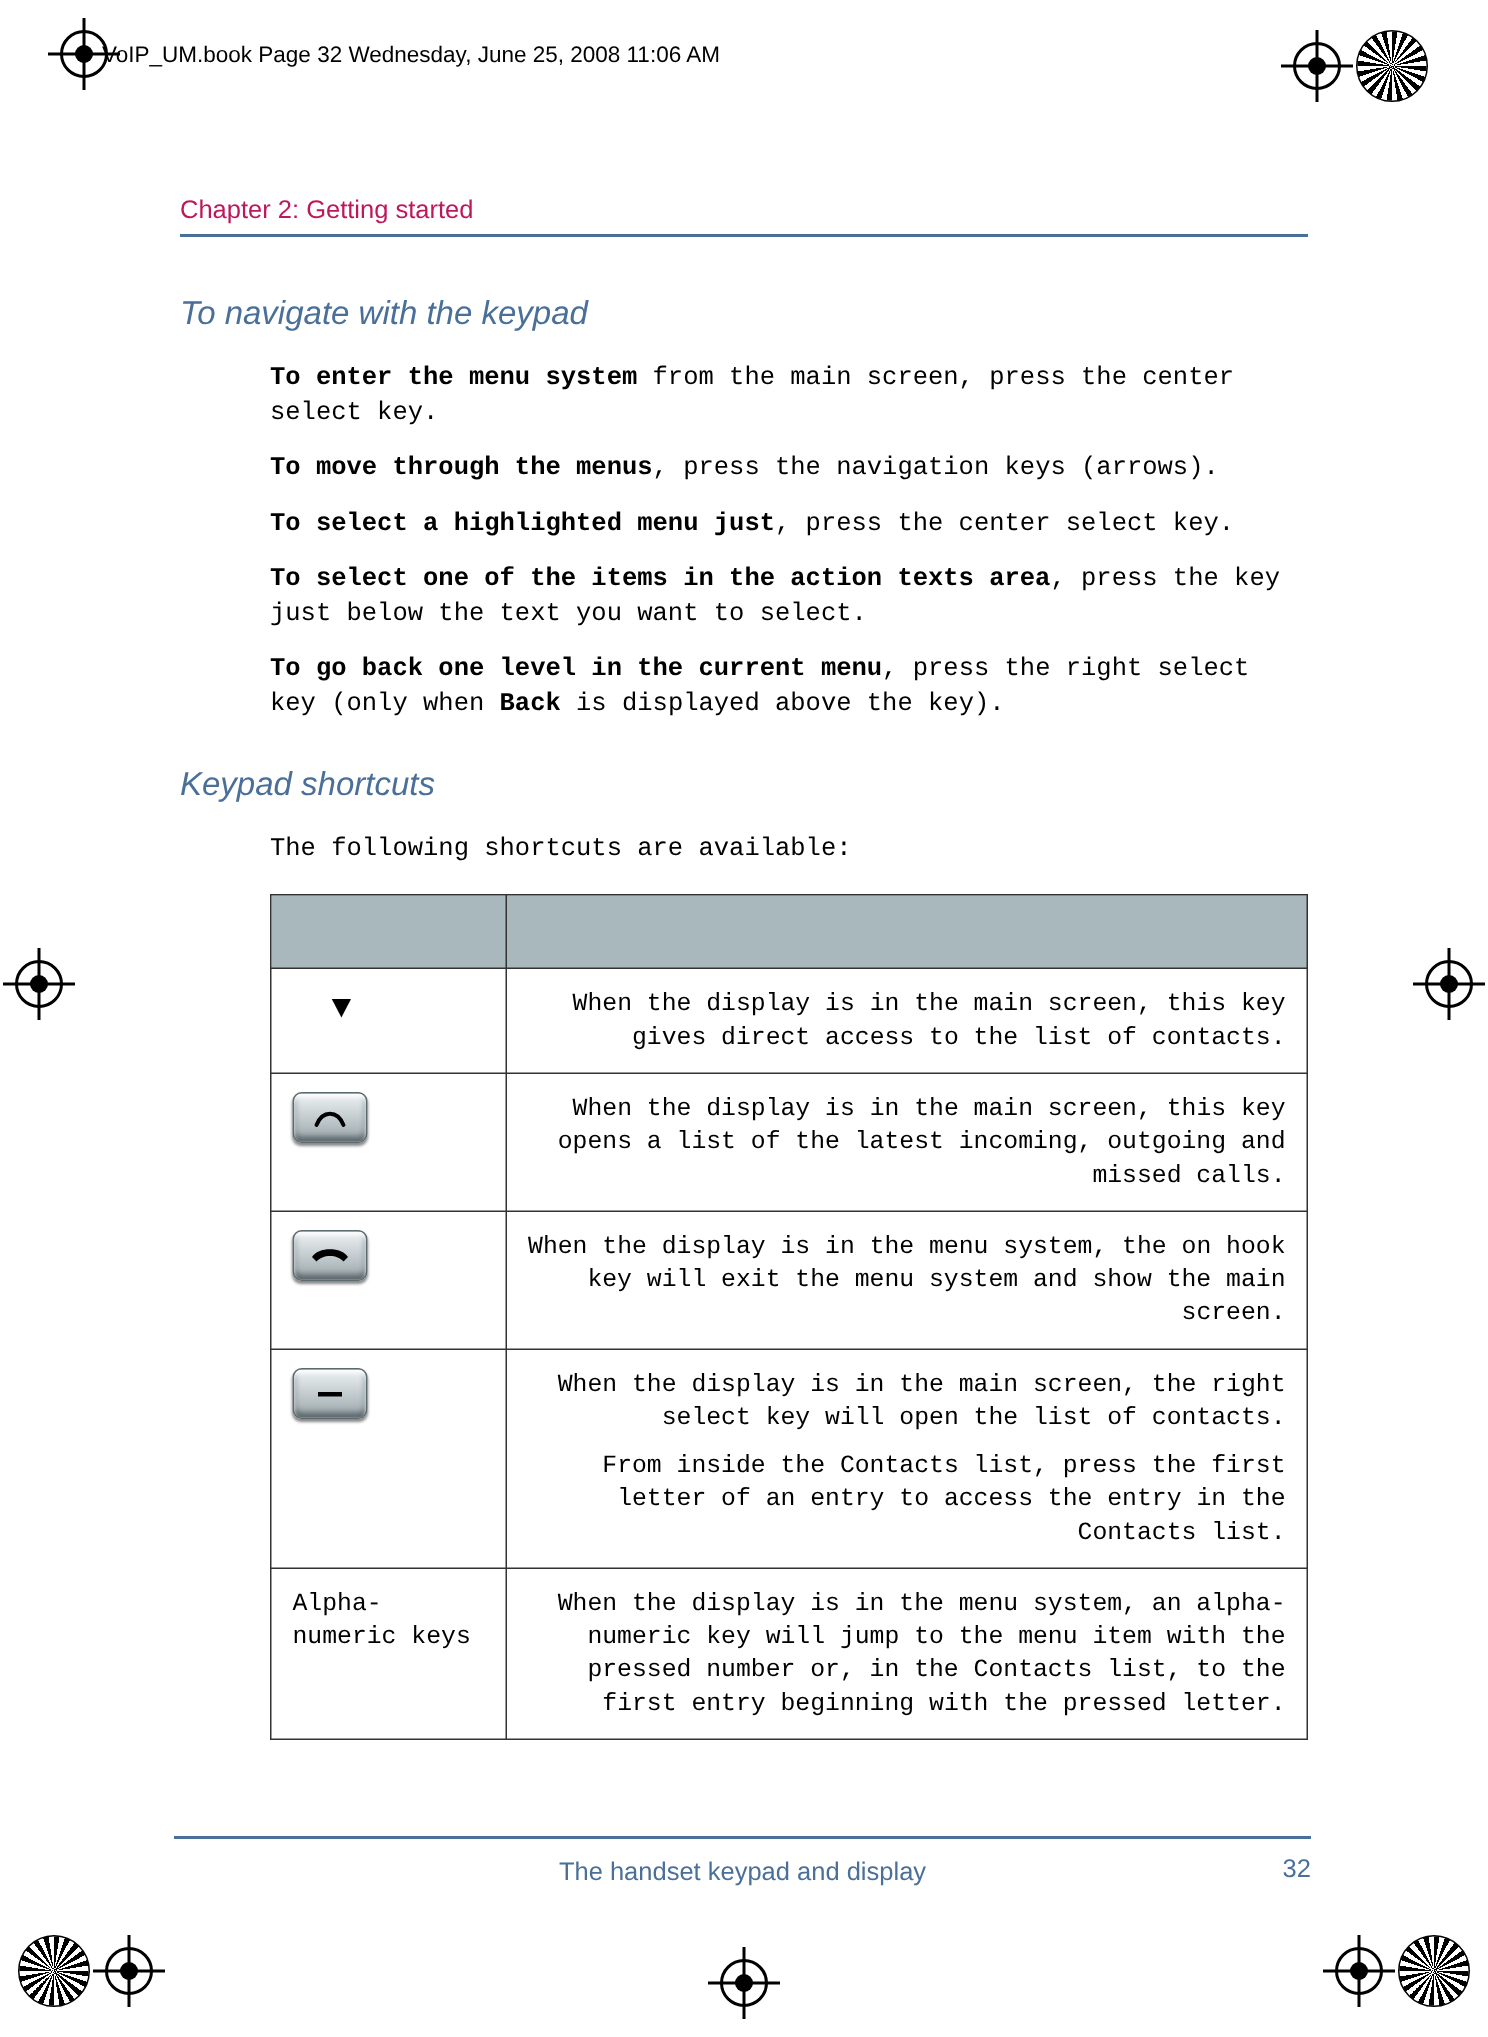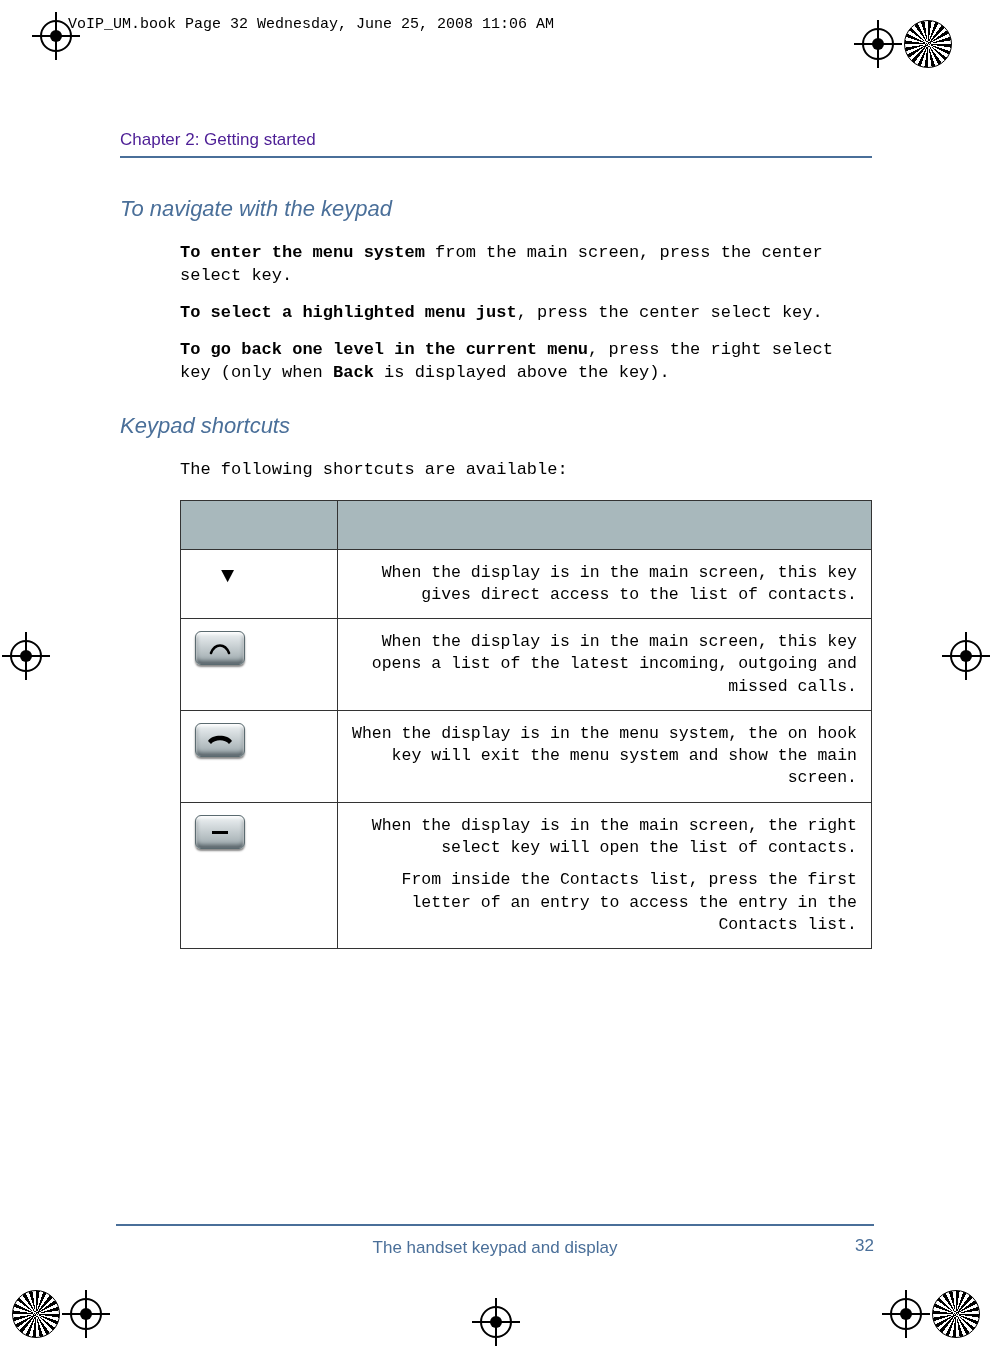--- a/index.html
+++ b/index.html
@@ -11,34 +11,34 @@
     position: relative;
   }
   .page {
     width: 992px;
     height: 1358px;
     position: relative;
     background: #fff;
   }
   .running-head {
     position: absolute;
-    top: 16px;
+    top: 28px;
     left: 68px;
-    font-family: Liberation Mono, monospace;
+    font-family: Liberation Sans, sans-serif;
     font-size: 15px;
     color: #000;
   }
   .content {
     position: absolute;
     left: 120px;
     right: 120px;
     top: 130px;
   }
   .chapter {
-    color: #4c1d95;
+    color: #be185d;
     font-size: 17px;
     margin-bottom: 6px;
   }
   .hr {
     border-bottom: 2px solid #4a6f99;
     margin-bottom: 38px;
   }
   .h2 {
     color: #4a6f99;
     font-style: italic;
@@ -204,21 +204,27 @@
   <div class="content">
     <div class="chapter">Chapter 2:  Getting started</div>
     <div class="hr"></div>
 
     <div class="h2">To navigate with the keypad</div>
     <div class="body-block">
       <p class="para">
         <span class="bold">To enter the menu system</span><span> from the main screen, press the center select key.</span>
       </p>
       <p class="para">
+        <span class="bold">To move through the menus</span><span>, press the navigation keys (arrows).</span>
+      </p>
+      <p class="para">
         <span class="bold">To select a highlighted menu just</span><span>, press the center select key.</span>
+      </p>
+      <p class="para">
+        <span class="bold">To select one of the items in the action texts area</span><span>, press the key just below the text you want to select.</span>
       </p>
       <p class="para">
         <span class="bold">To go back one level in the current menu</span><span>, press the right select key (only when </span><span class="bold">Back</span><span> is displayed above the key).</span>
       </p>
     </div>
 
     <div class="h2" style="margin-top:28px;">Keypad shortcuts</div>
     <div class="body-block">
       <p class="para shortcut-intro">The following shortcuts are available:</p>
 
@@ -262,20 +268,24 @@
                 <svg class="glyph" width="26" height="18" viewBox="0 0 26 18">
                   <rect x="5" y="8" width="16" height="3" fill="#000"></rect>
                 </svg>
               </span>
             </td>
             <td>
               <div>When the display is in the main screen, the right select key will open the list of contacts.</div>
               <div style="margin-top:10px;">From inside the Contacts list, press the first letter of an entry to access the entry in the Contacts list.</div>
             </td>
           </tr>
+          <tr>
+            <td>Alpha-numeric keys</td>
+            <td>When the display is in the menu system, an alpha-numeric key will jump to the menu item with the pressed number or, in the Contacts list, to the first entry beginning with the pressed letter.</td>
+          </tr>
         </tbody>
       </table>
     </div>
   </div>
 
   <div class="footer-line">
     <span class="page-num">32</span>
     <span class="footer-center">The handset keypad and display</span>
   </div>
 

